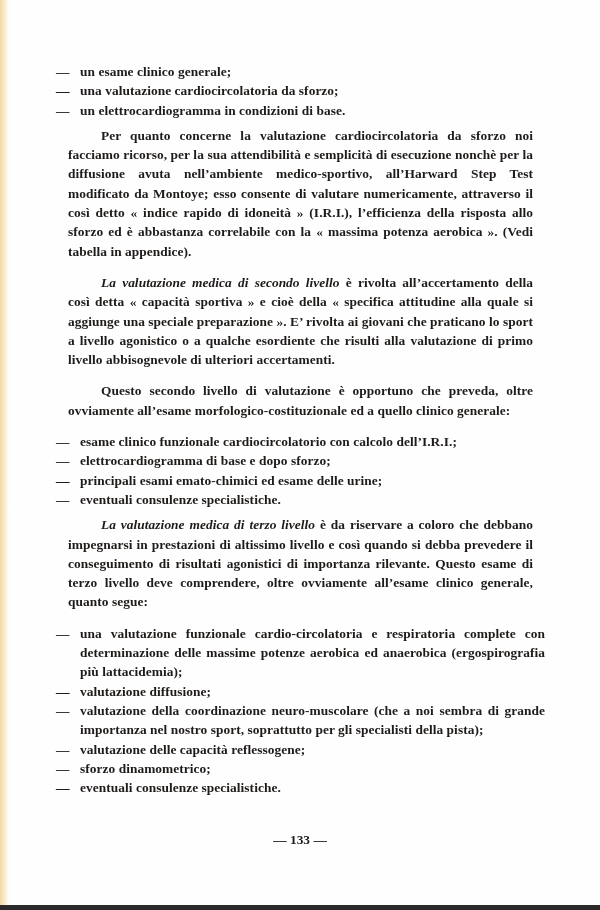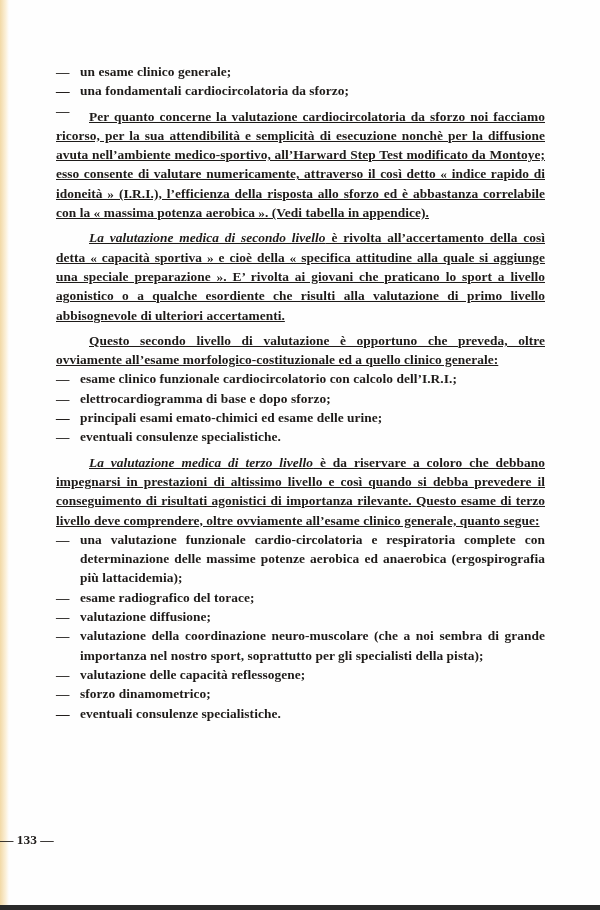--- a/index.html
+++ b/index.html
@@ -16,69 +16,69 @@
     .edge-bottom {
       position: absolute; left: 0; bottom: 0; width: 600px; height: 5px;
       background: #2a2a2a;
     }
     .page {
       position: absolute; left: 56px; top: 62px; width: 489px;
       font-size: 13.4px; line-height: 19.3px; font-weight: bold;
       letter-spacing: 0.05px;
     }
     .para {
-      text-align: justify; text-indent: 33px; margin: 0; text-decoration: underline;
+      text-align: justify; text-indent: 33px; margin: 12px;
     }
     .para.gap { margin-top: 6px; }
     .list { list-style: none; margin: 0; padding: 0; }
     .list li {
       position: relative; padding-left: 24px; text-align: justify;
     }
     .list li .dash {
       position: absolute; left: 0; top: 0;
     }
     .para em { font-style: italic; }
     .folio {
       position: absolute; left: 0; width: 600px; top: 832px;
-      text-align: left; font-size: 13.4px; font-weight: bold;
+      text-align: center; font-size: 13.4px; font-weight: bold;
     }
   </style>
 </head>
 <body>
 
 <div class="edge-left"></div>
 
 <div class="page">
 
   <ul class="list">
     <li><span class="dash">—</span><span>un esame clinico generale;</span></li>
     <li><span class="dash">—</span></li>
-    <li><span class="dash">—</span><span>una fondamentali cardiocircolatoria da sforzo;</span></li>
-    <li><span class="dash">—</span></li>
+    <li><span class="dash">—</span><span>una valutazione cardiocircolatoria da sforzo;</span></li>
+    <li><span class="dash">—</span><span>un elettrocardiogramma in condizioni di base.</span></li>
   </ul>
 
   <p class="para gap">Per quanto concerne la valutazione cardiocircolatoria da sforzo noi facciamo ricorso, per la sua attendibilità e semplicità di esecuzione nonchè per la diffusione avuta nell’ambiente medico-sportivo, all’Harward Step Test modificato da Montoye; esso consente di valutare numericamente, attraverso il così detto « indice rapido di idoneità » (I.R.I.), l’efficienza della risposta allo sforzo ed è abbastanza correlabile con la « massima potenza aerobica ». (Vedi tabella in appendice).</p>
 
   <p class="para gap"><em>La valutazione medica di secondo livello</em><span> è rivolta all’accertamento della così detta « capacità sportiva » e cioè della « specifica attitudine alla quale si aggiunge una speciale preparazione ». E’ rivolta ai giovani che praticano lo sport a livello agonistico o a qualche esordiente che risulti alla valutazione di primo livello abbisognevole di ulteriori accertamenti.</span></p>
 
   <p class="para gap">Questo secondo livello di valutazione è opportuno che preveda, oltre ovviamente all’esame morfologico-costituzionale ed a quello clinico generale:</p>
 
   <ul class="list">
     <li><span class="dash">—</span><span>esame clinico funzionale cardiocircolatorio con calcolo dell’I.R.I.;</span></li>
     <li><span class="dash">—</span><span>elettrocardiogramma di base e dopo sforzo;</span></li>
     <li><span class="dash">—</span></li>
     <li><span class="dash">—</span><span>principali esami emato-chimici ed esame delle urine;</span></li>
     <li><span class="dash">—</span><span>eventuali consulenze specialistiche.</span></li>
   </ul>
 
   <p class="para gap"><em>La valutazione medica di terzo livello</em><span> è da riservare a coloro che debbano impegnarsi in prestazioni di altissimo livello e così quando si debba prevedere il conseguimento di risultati agonistici di importanza rilevante. Questo esame di terzo livello deve comprendere, oltre ovviamente all’esame clinico generale, quanto segue:</span></p>
 
   <ul class="list">
     <li><span class="dash">—</span><span>una valutazione funzionale cardio-circolatoria e respiratoria complete con determinazione delle massime potenze aerobica ed anaerobica (ergospirografia più lattacidemia);</span></li>
-    <li><span class="dash">—</span><span>esame radiografico del torace;</span></li>
+    <li><span class="dash">—</span></li>
     <li><span class="dash">—</span><span>valutazione diffusione;</span></li>
     <li><span class="dash">—</span><span>valutazione della coordinazione neuro-muscolare (che a noi sembra di grande importanza nel nostro sport, soprattutto per gli specialisti della pista);</span></li>
     <li><span class="dash">—</span><span>valutazione delle capacità reflessogene;</span></li>
     <li><span class="dash">—</span><span>sforzo dinamometrico;</span></li>
     <li><span class="dash">—</span></li>
     <li><span class="dash">—</span><span>eventuali consulenze specialistiche.</span></li>
   </ul>
 
 </div>
 

